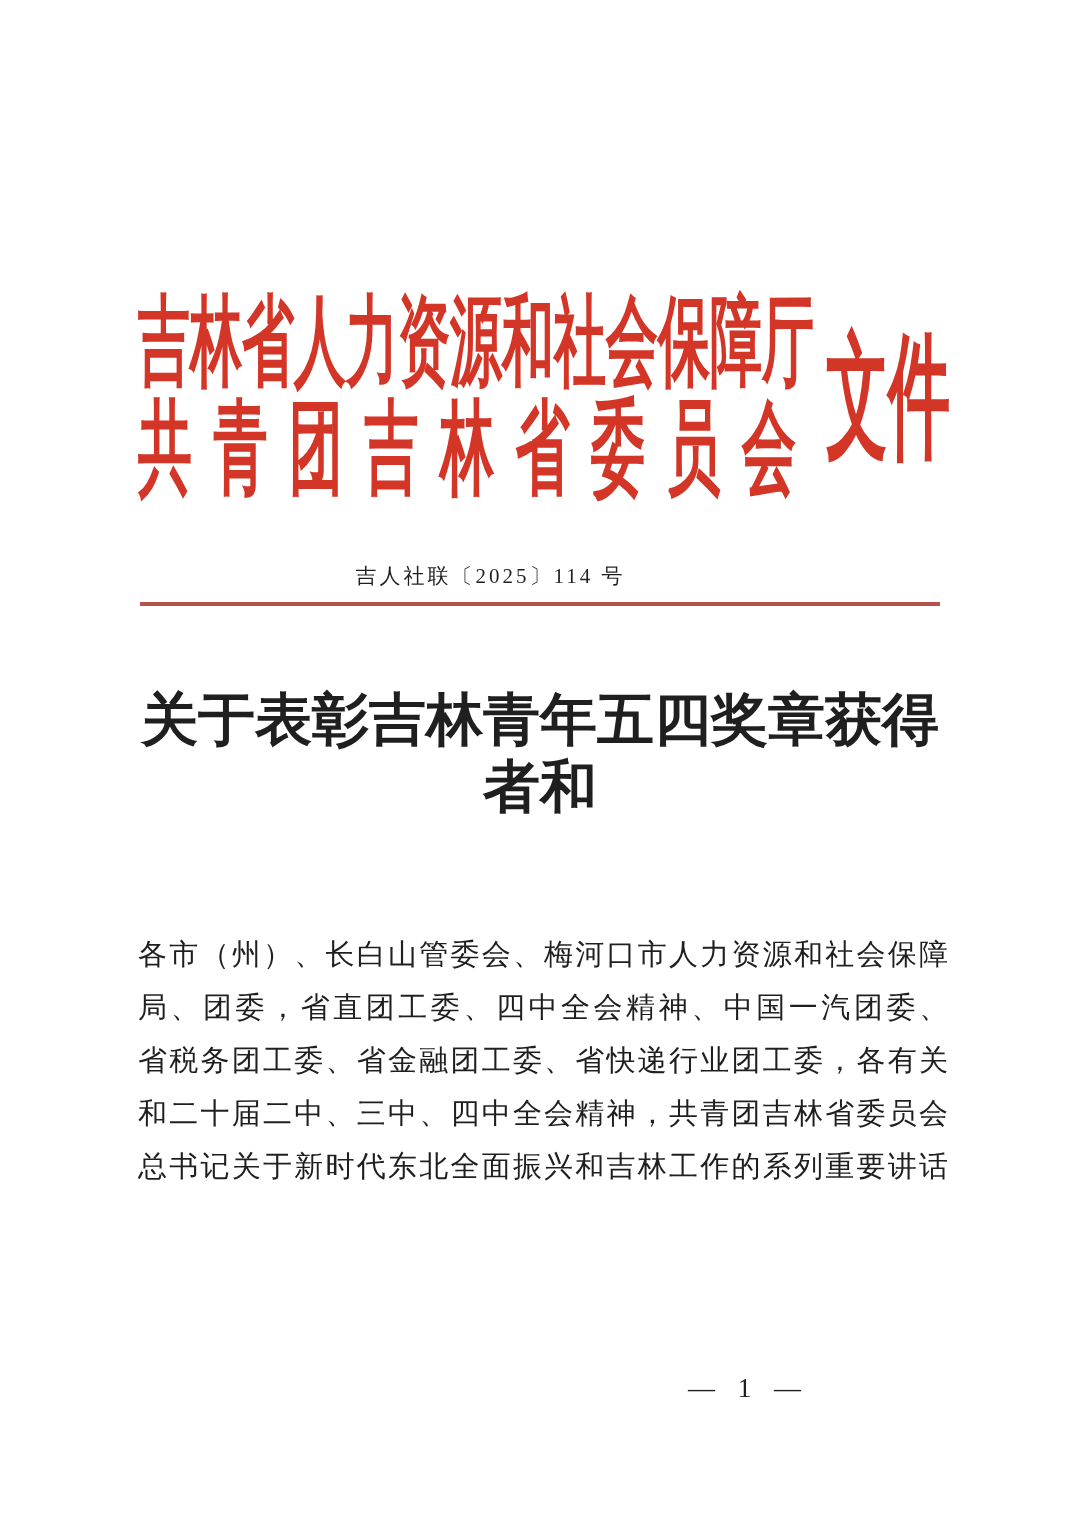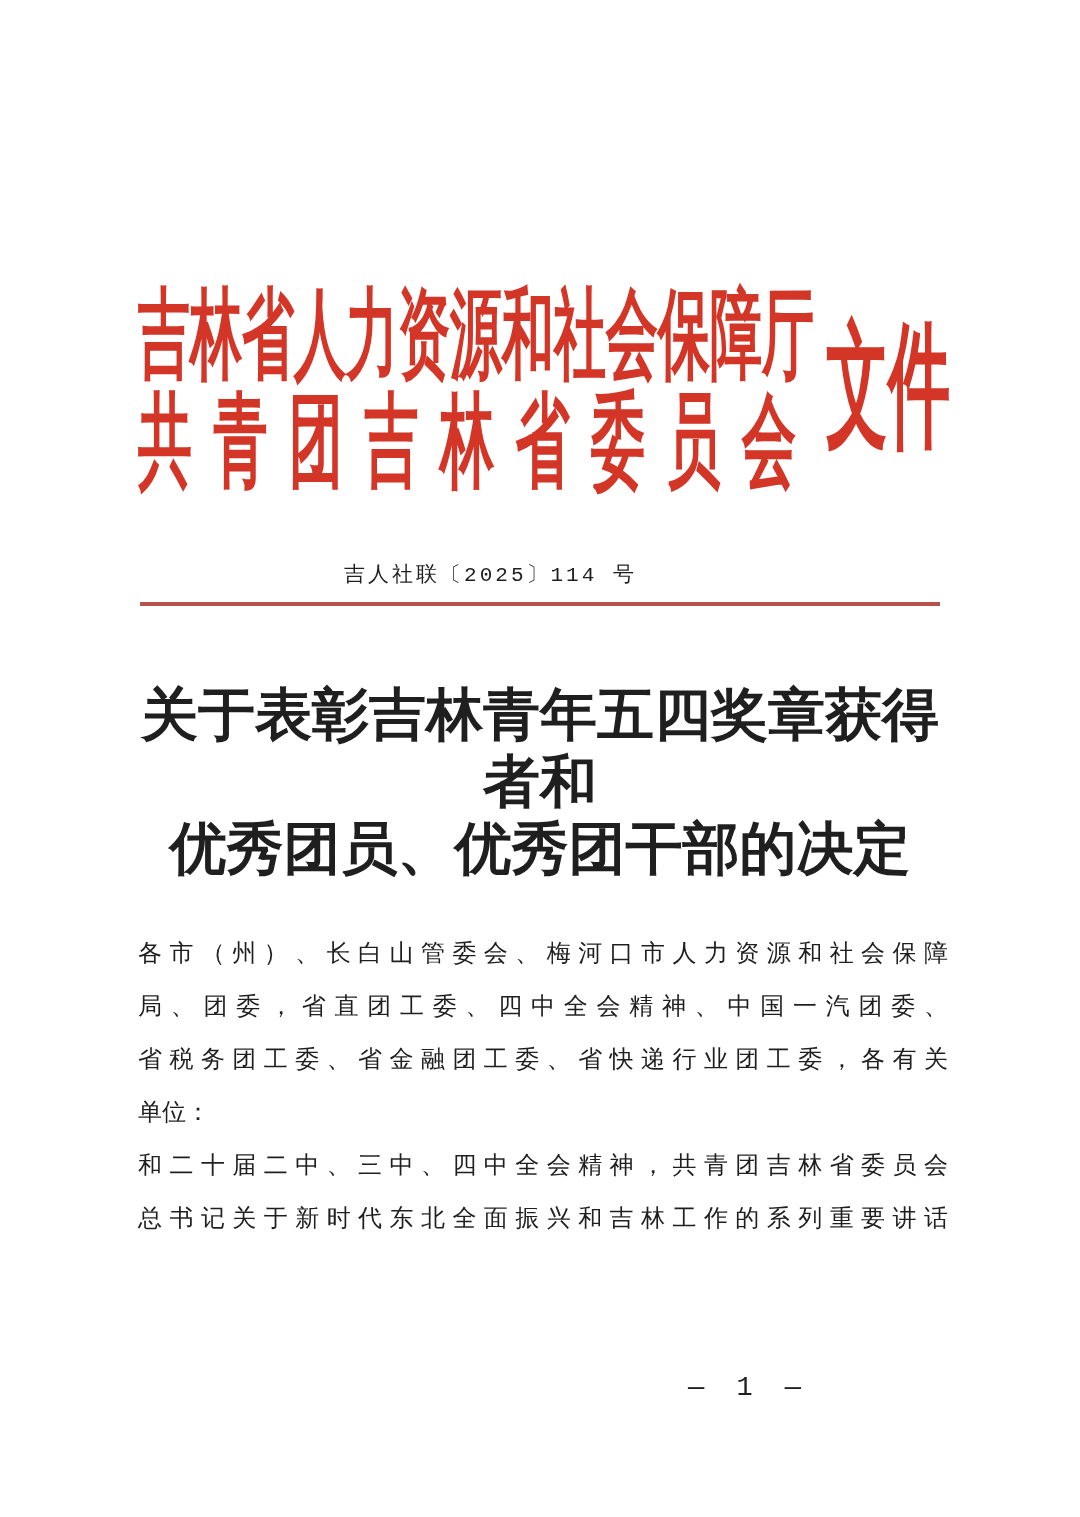--- a/index.html
+++ b/index.html
@@ -5,21 +5,21 @@
   html, body {
     margin: 0;
     padding: 0;
     background: #ffffff;
   }
   .page {
     position: relative;
     width: 981px;
     height: 1517px;
     background: var(--page_bg, #ffffff);
-    font-family: Liberation Mono, monospace;
+    font-family: Liberation Serif, serif;
     color: var(--text_black, #1f1f1f);
     overflow: hidden;
   }
 
   
   .letterhead {
     position: absolute;
     top: 290px;
     left: 138px;
     width: 812px;
@@ -97,21 +97,21 @@
     line-height: 67px;
     color: var(--text_black, #1f1f1f);
   }
 
   
   .body-block {
     position: absolute;
     top: 928px;
     left: 138px;
     width: 810px;
-    font-size: 24px;
+    font-size: 29px;
     line-height: 53px;
     color: var(--text_black, #1f1f1f);
   }
   .body-line {
     text-align: justify;
     text-align-last: justify;
     white-space: nowrap;
   }
   .body-line.partial {
     text-align-last: left;
@@ -144,29 +144,27 @@
     </div>
     <div class="lh-wenjian">文件</div>
   </div>
 
   <div class="doc-number">吉人社联〔2025〕114 号</div>
 
   <div class="red-rule"></div>
 
   <div class="title">
     <div class="title-line">关于表彰吉林青年五四奖章获得者和</div>
-    <div class="title-line">优秀团员、优秀团干部的决定</div>
   </div>
 
   <div class="body-block">
     <div class="paragraph">
         <div class="body-line">各市（州）、长白山管委会、梅河口市人力资源和社会保障</div>
         <div class="body-line">局、团委，省直团工委、四中全会精神、中国一汽团委、</div>
         <div class="body-line">省税务团工委、省金融团工委、省快递行业团工委，各有关</div>
-        <div class="body-line partial">单位：</div>
       </div>
     <div class="paragraph">
         <div class="body-line">和二十届二中、三中、四中全会精神，共青团吉林省委员会</div>
         <div class="body-line">总书记关于新时代东北全面振兴和吉林工作的系列重要讲话</div>
       </div>
   </div>
 
   <div class="page-number">— 1 —</div>
 
 </div>

